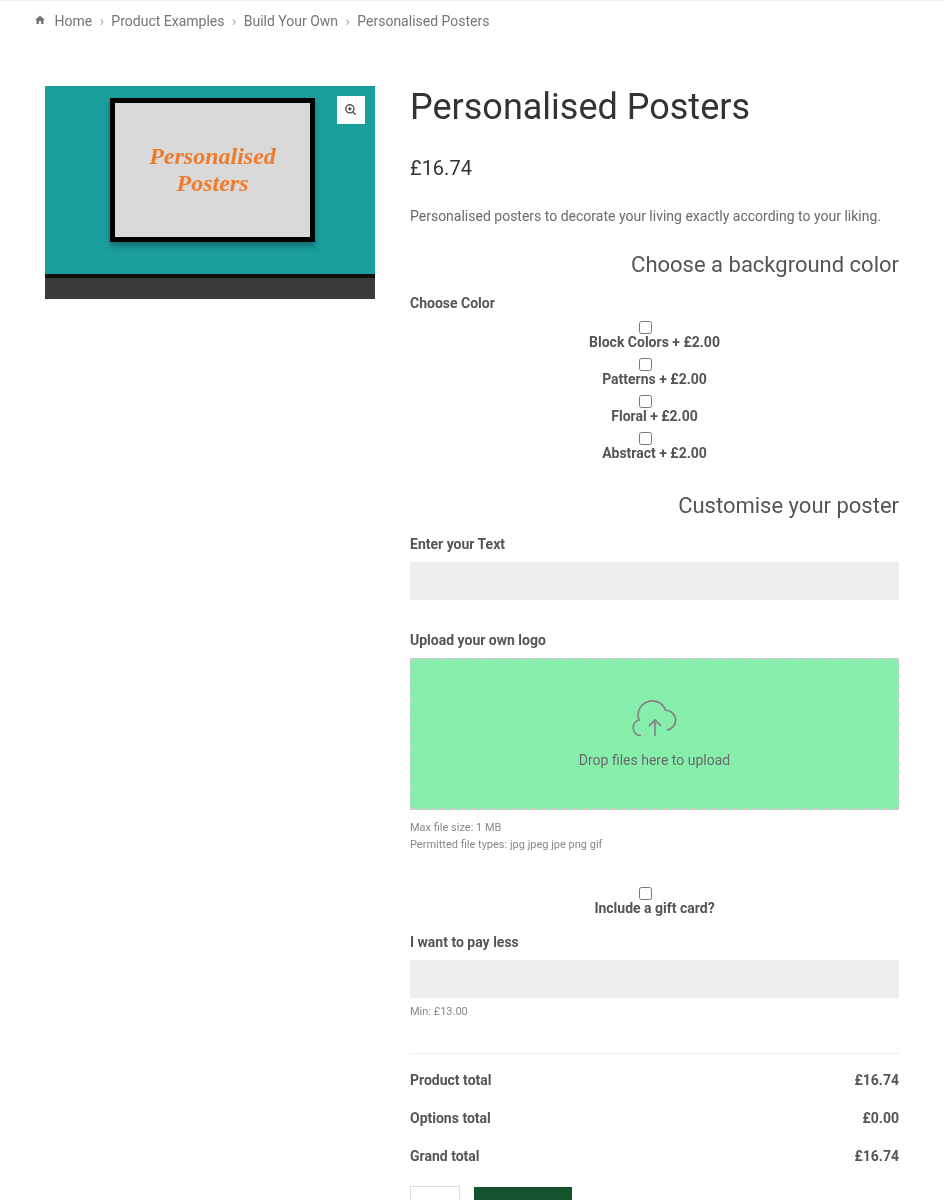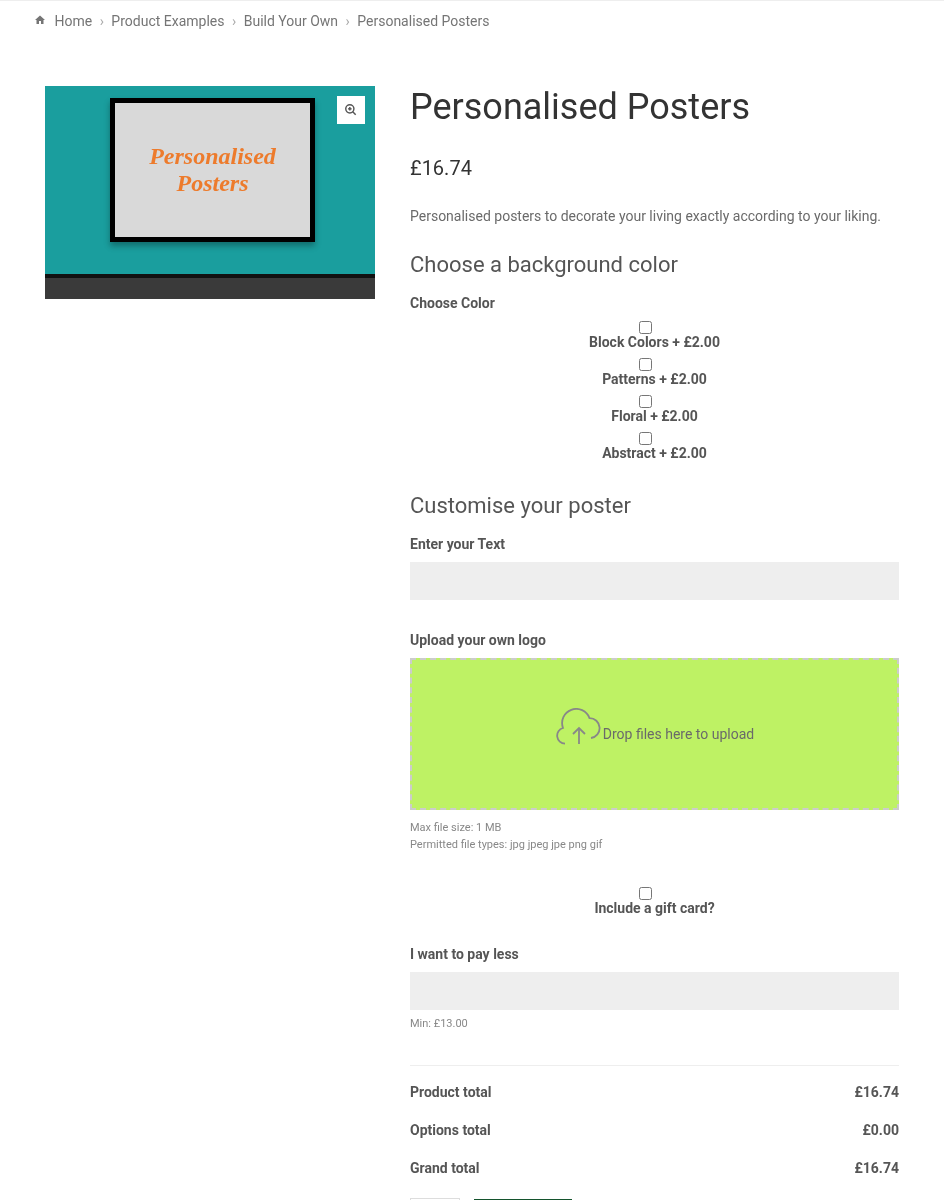--- a/index.html
+++ b/index.html
@@ -104,20 +104,21 @@
     .short-desc {
       color: #6a6a6a;
       font-size: 14px;
       margin-bottom: 28px;
     }
     h3.section-heading {
       font-size: 22px;
       font-weight: 400;
       color: #555;
       margin-bottom: 18px;
+      text-align: right;
     }
     .field-label {
       font-weight: 700;
       color: #555;
       font-size: 14px;
       margin-bottom: 10px;
       display: block;
     }
     .checkbox-row {
       display: flex;
@@ -137,23 +138,24 @@
     .text-input {
       width: 100%;
       height: 38px;
       background: #eee;
       border: none;
       padding: 8px 10px;
       font-size: 14px;
     }
     .dropzone {
       border: 2px dashed #ccc;
-      background: #bef264;
+      background: #86efac;
       height: 152px;
       display: flex;
+      flex-direction: column;
       align-items: center;
       justify-content: center;
       color: #6a6a6a;
       margin-bottom: 10px;
     }
     .dropzone svg { margin-bottom: 10px; }
     .dropzone-text { font-size: 14px; color: #6a6a6a; }
     .helper-text {
       font-size: 11px;
       color: #888;
@@ -199,21 +201,21 @@
       color: #6a6a6a;
       font-size: 13px;
       margin-top: 8px;
     }
     .category-line a {
       color: #555;
       border-bottom: 1px solid #888;
       text-decoration: none;
     }
     .upload-section { margin-bottom: 34px; }
-    .gift-check { margin-bottom: 30px; }
+    .gift-check { margin-bottom: 18px; }
   </style>
 </head>
 <body>
 
 <div class="page">
   <nav class="breadcrumb">
     <span class="home-icon">
       <svg width="12" height="12" viewBox="0 0 24 24" fill="#757575">
           <path d="M10 20v-6h4v6h5v-8h3L12 3 2 12h3v8z"></path>
         </svg>

